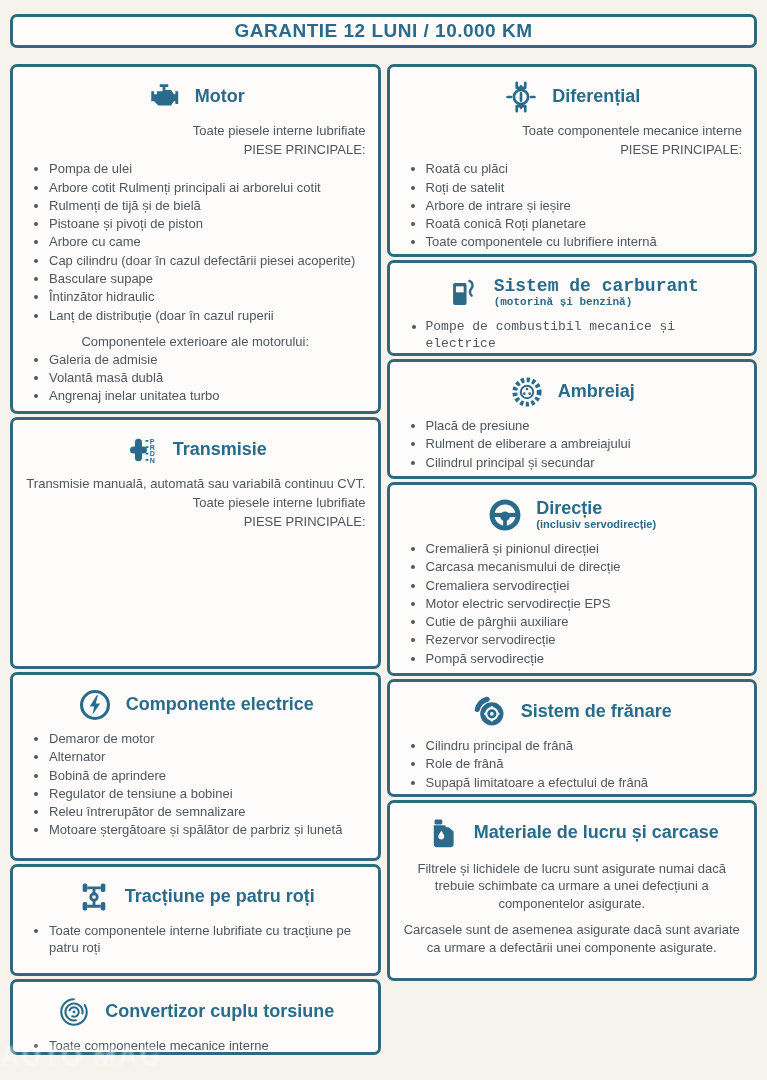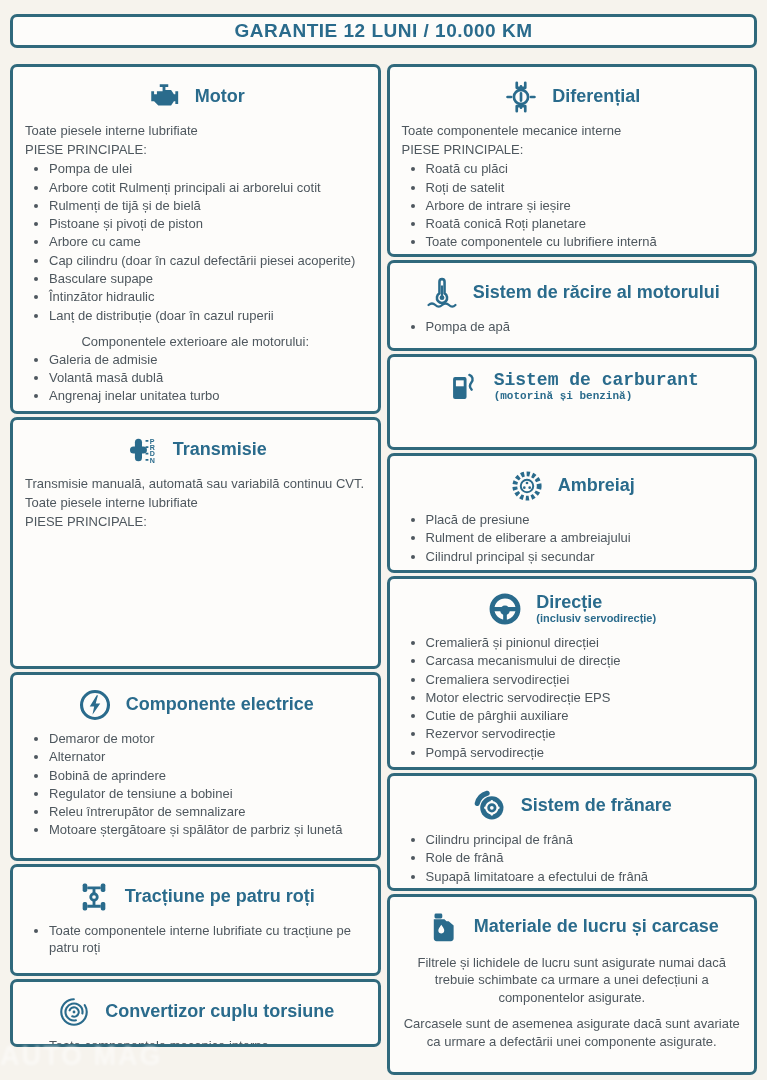--- a/index.html
+++ b/index.html
@@ -35,21 +35,21 @@
   .section{padding:6px 10px;overflow:hidden;flex:0 0 auto;}
   .heading{
     display:flex;align-items:center;justify-content:center;gap:13px;
     margin:6px 0 7px 0;
   }
   .icon{width:36px;height:36px;flex:0 0 36px;display:flex;align-items:center;justify-content:center;}
   .icon svg{width:34px;height:34px;display:block}
   .titlebox{display:flex;flex-direction:column;align-items:flex-start;}
   .title{font-size:18px;font-weight:bold;color:var(--accent);line-height:1.1;}
   .subtitle{font-size:11px;font-weight:bold;color:var(--accent);line-height:1.2;text-align:right;}
-  .intro{ text-align:left;color:var(--body);font-size:13px;line-height:1.32;margin:0 2px 2px 2px;}
+  .intro{ text-align:right;color:var(--body);font-size:13px;line-height:1.32;margin:0 2px 2px 2px;}
   ul.bullets{margin:2px 0 0 0;padding-left:26px;}
   ul.bullets li{
     color:var(--body);font-size:13px;line-height:1.33;
     margin-bottom:1px;
   }
   .subheader{text-align:center;color:var(--body);font-size:13px;margin:10px 0 2px 0;}
   .paragraph{text-align:center;color:var(--body);font-size:13px;line-height:1.34;margin:9px 4px 0 4px;}
   .watermark{
     position:absolute;left:0px;bottom:8px;
     font-size:27px;font-weight:bold;letter-spacing:2px;
@@ -161,21 +161,21 @@
               </svg>
             </span>
             <div class="titlebox">
               <div class="title">Tracțiune pe patru roți</div>
             </div>
           </div>
           <ul class="bullets">
             <li>Toate componentele interne lubrifiate cu tracțiune pe patru roți</li>
           </ul>
         </div>
-        <div class="card section" style="height: 68px;">
+        <div class="card section" style="height: 76px;">
           <div class="heading">
             <span class="icon">
               <svg viewBox="0 0 24 24" fill="none" stroke="#2a6b8c" stroke-width="1.5" stroke-linecap="round">
                 <circle cx="12" cy="12" r="9" stroke-dasharray="42 9"></circle>
                 <circle cx="12" cy="12" r="6" stroke-dasharray="26 7" transform="rotate(120 12 12)"></circle>
                 <circle cx="12" cy="12" r="3.3" stroke-dasharray="13 5" transform="rotate(240 12 12)"></circle>
                 <circle cx="12" cy="12" r="1" fill="#2a6b8c" stroke="none"></circle>
               </svg>
             </span>
             <div class="titlebox">
@@ -203,52 +203,37 @@
           <div class="intro">Toate componentele mecanice interne</div>
           <div class="intro">PIESE PRINCIPALE:</div>
           <ul class="bullets">
             <li>Roată cu plăci</li>
             <li>Roți de satelit</li>
             <li>Arbore de intrare și ieșire</li>
             <li>Roată conică Roți planetare</li>
             <li>Toate componentele cu lubrifiere internă</li>
           </ul>
         </div>
-        <div class="card section" style="height: 91px;">
-          <div class="heading">
-            <span class="icon">
-              <svg viewBox="0 0 24 24" fill="none" stroke="#2a6b8c" stroke-linecap="round">
-                <path stroke-width="1.8" d="M10.2 4a1.8 1.8 0 0 1 3.6 0v8.3a3.6 3.6 0 1 1-3.6 0V4z"></path>
-                <circle cx="12" cy="15.3" r="1.7" fill="#2a6b8c" stroke="none"></circle>
-                <path stroke-width="1.4" d="M12 13.8V7.2"></path>
-                <path stroke-width="1.6" d="M2.5 20.5c1.6-1.5 3.2-1.5 4.8 0s3.2 1.5 4.8 0 3.2-1.5 4.8 0 3.1 1.5 4.6 0"></path>
-              </svg>
-            </span>
-            <div class="titlebox">
-              <div class="title">Sistem de răcire al motorului</div>
-            </div>
-          </div>
-          <ul class="bullets">
-            <li>Pompa de apă</li>
-          </ul>
-        </div>
         <div class="card section" style="height: 96px; font-family: Liberation Mono, monospace;">
           <div class="heading">
             <span class="icon">
               <svg viewBox="0 0 24 24">
                 <rect x="5" y="5" width="9.5" height="15.5" rx="1.4" fill="#2a6b8c"></rect>
                 <rect x="7" y="7.3" width="5.5" height="4.2" fill="#fdfcfa"></rect>
                 <path d="M16.5 3.5c2.3.8 3 3.4 1.4 5.4-1.4 1.8-1.3 3.6.2 5" fill="none" stroke="#2a6b8c" stroke-width="1.7" stroke-linecap="round"></path>
               </svg>
             </span>
             <div class="titlebox">
               <div class="title">Sistem de carburant</div>
               <div class="subtitle">(motorină și benzină)</div>
             </div>
           </div>
+          <ul class="bullets">
+            <li>Pompe de combustibil mecanice și electrice</li>
+          </ul>
         </div>
         <div class="card section" style="height: 120px;">
           <div class="heading">
             <span class="icon">
               <svg viewBox="0 0 24 24" fill="none" stroke="#2a6b8c">
                 <circle cx="12" cy="12" r="8.6" stroke-width="3.4" stroke-dasharray="2.3 1.7"></circle>
                 <circle cx="12" cy="12" r="4.4" stroke-width="1.4"></circle>
                 <g fill="#2a6b8c" stroke="none">
                   <circle cx="12" cy="9.9" r=".95"></circle>
                   <circle cx="10.1" cy="13.2" r=".95"></circle>

